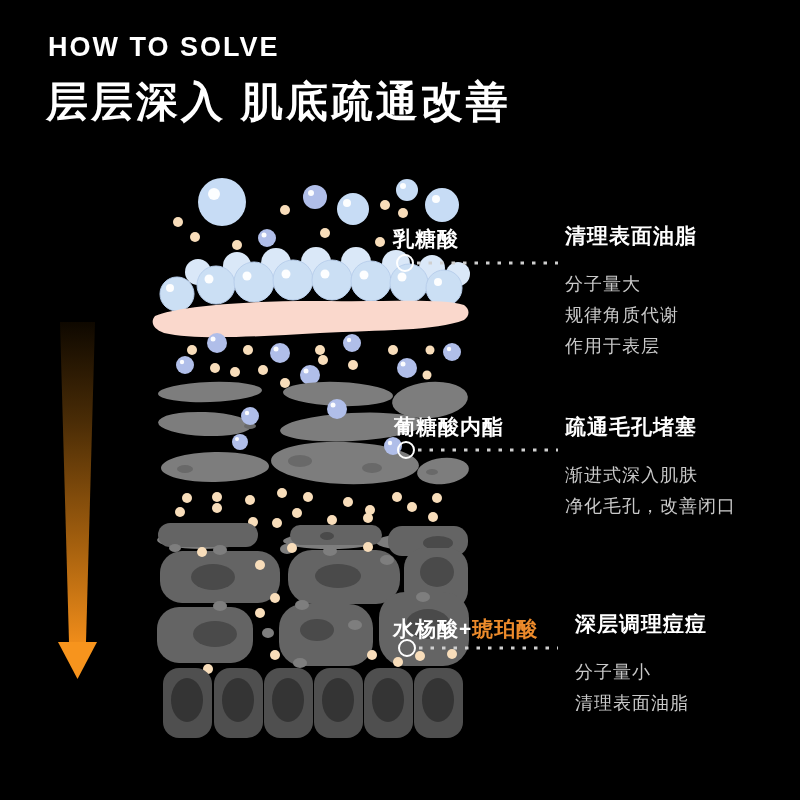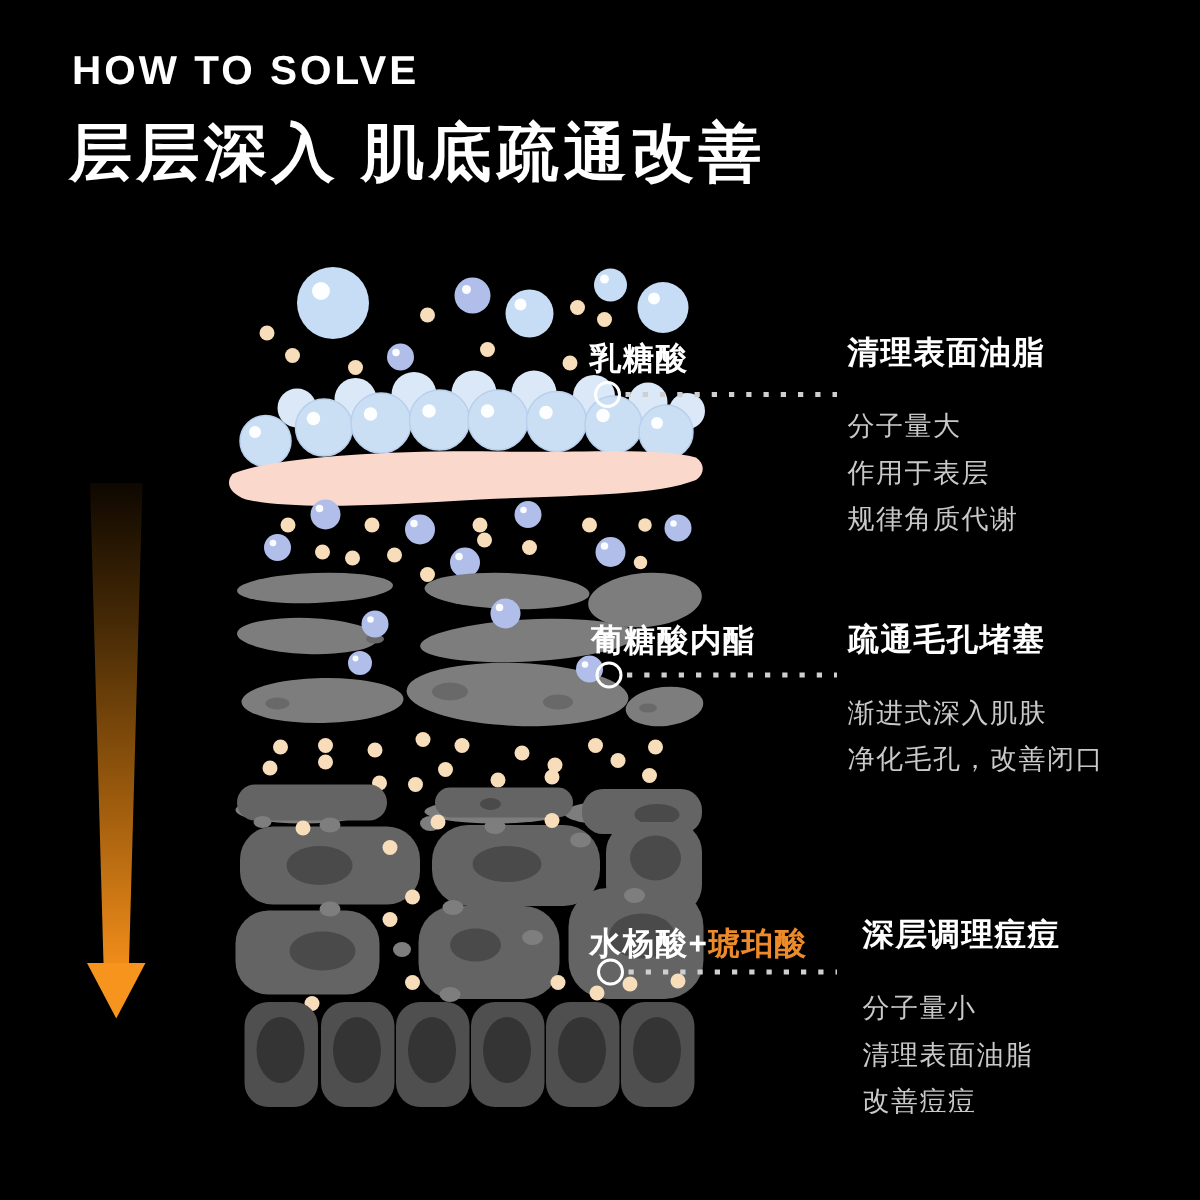--- a/index.html
+++ b/index.html
@@ -294,26 +294,25 @@
 <div class="abs marker marker-2">
   <span>葡糖酸内酯</span><span class="hl"></span>
 </div>
 <div class="abs marker marker-3">
   <span>水杨酸+</span><span class="hl">琥珀酸</span>
 </div>
 
 <div class="abs callout callout-1">
   <h3>清理表面油脂</h3>
   <div class="line">分子量大</div>
+  <div class="line">规律角质代谢</div>
   <div class="line">作用于表层</div>
-  <div class="line">规律角质代谢</div>
 </div>
 <div class="abs callout callout-2">
   <h3>疏通毛孔堵塞</h3>
   <div class="line">渐进式深入肌肤</div>
   <div class="line">净化毛孔，改善闭口</div>
 </div>
 <div class="abs callout callout-3">
   <h3>深层调理痘痘</h3>
   <div class="line">分子量小</div>
   <div class="line">清理表面油脂</div>
-  <div class="line">改善痘痘</div>
 </div>
 
 </body></html>

